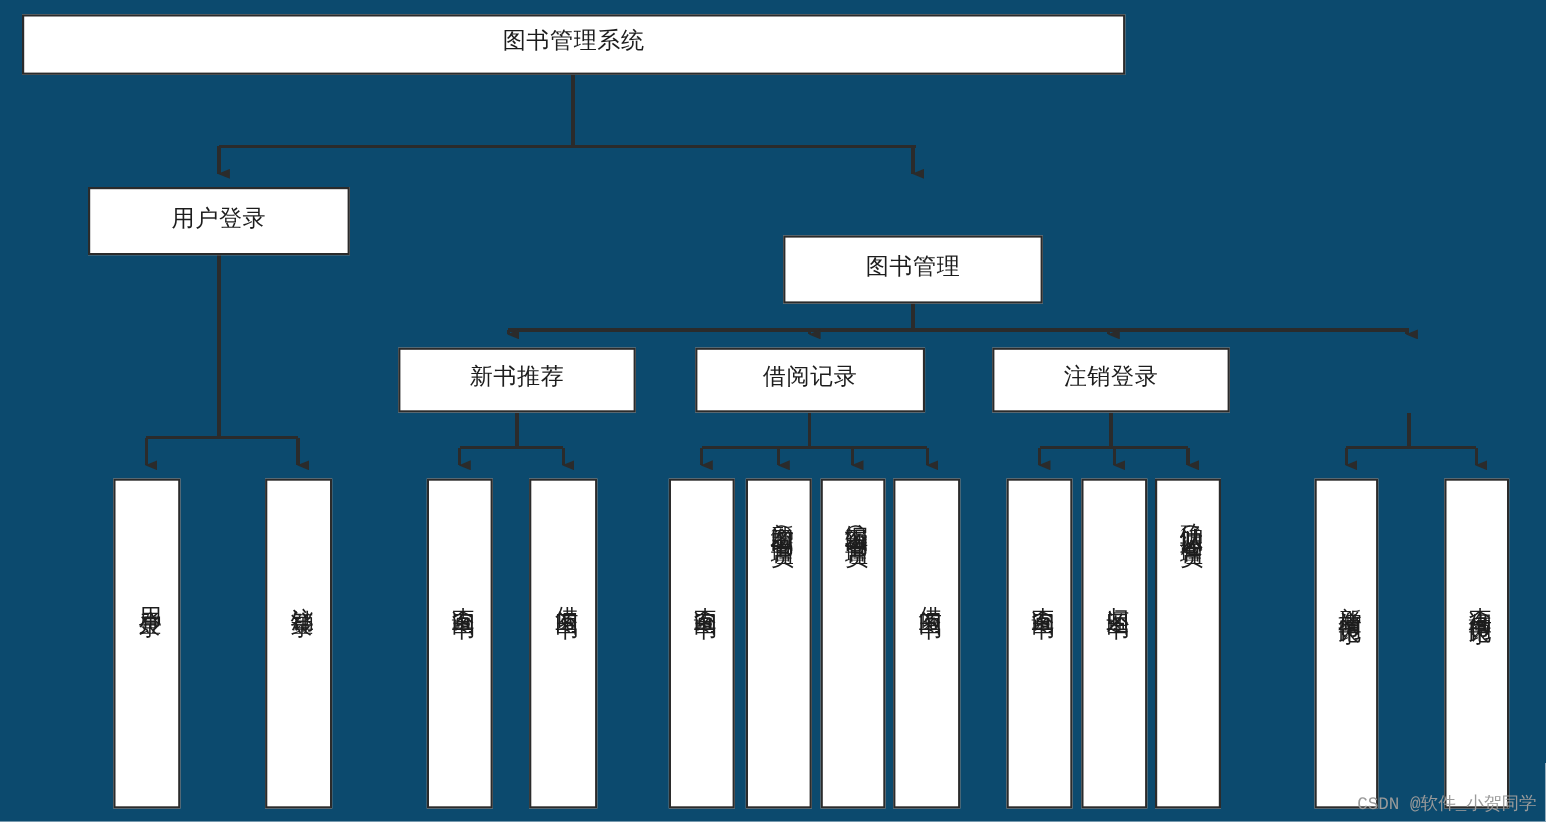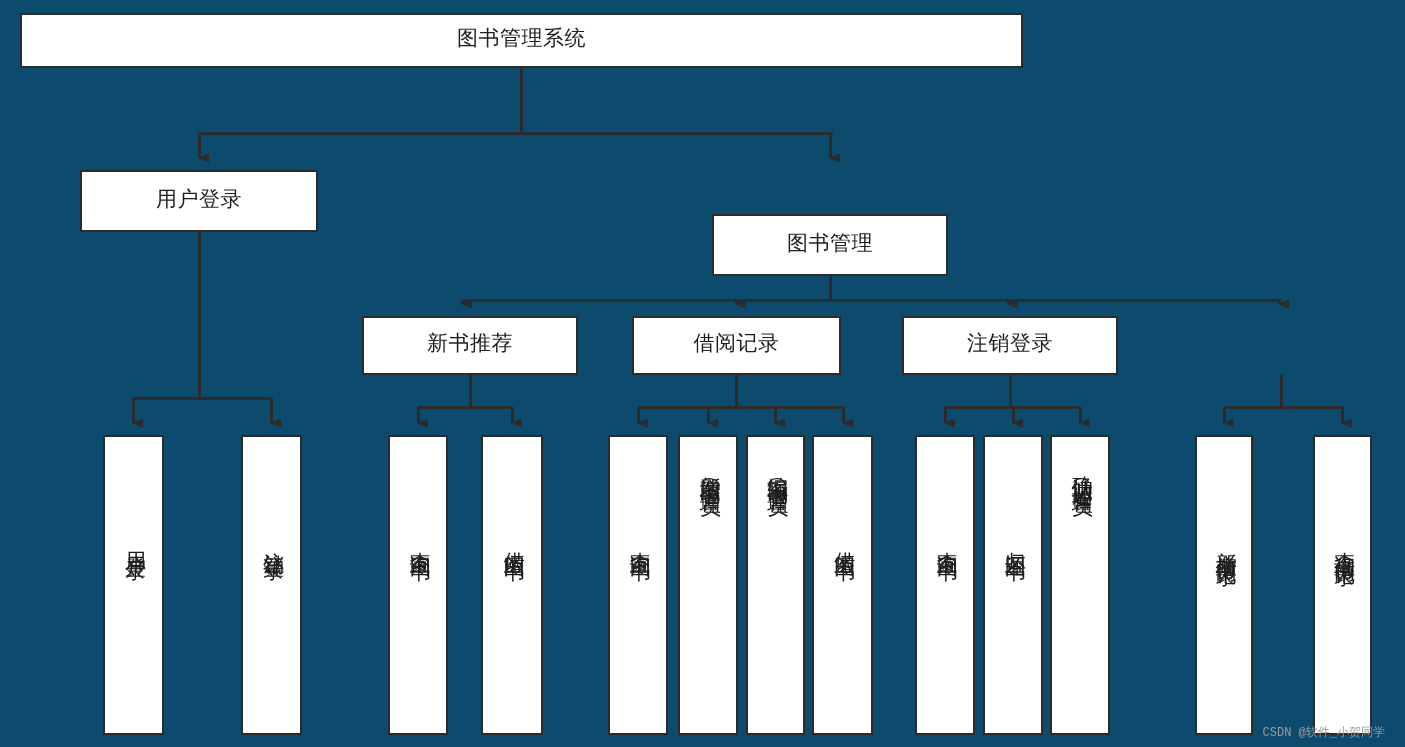--- a/index.html
+++ b/index.html
@@ -55,23 +55,23 @@
     white-space: nowrap;
   }
   .node.leaf.mid .label {
     margin-top: 84px;
   }
   .node.leaf.tall .label {
     margin-top: 8px;
   }
   #watermark {
     position: absolute;
-    right: 20px;
+    right: 8px;
     bottom: 6px;
-    font-size: 12px;
+    font-size: 16px;
     color: #9a9a9a;
     z-index: 5;
     white-space: nowrap;
   }
 </style>
 </head>
 <body>
 
 <div id="diagram-root">
 

